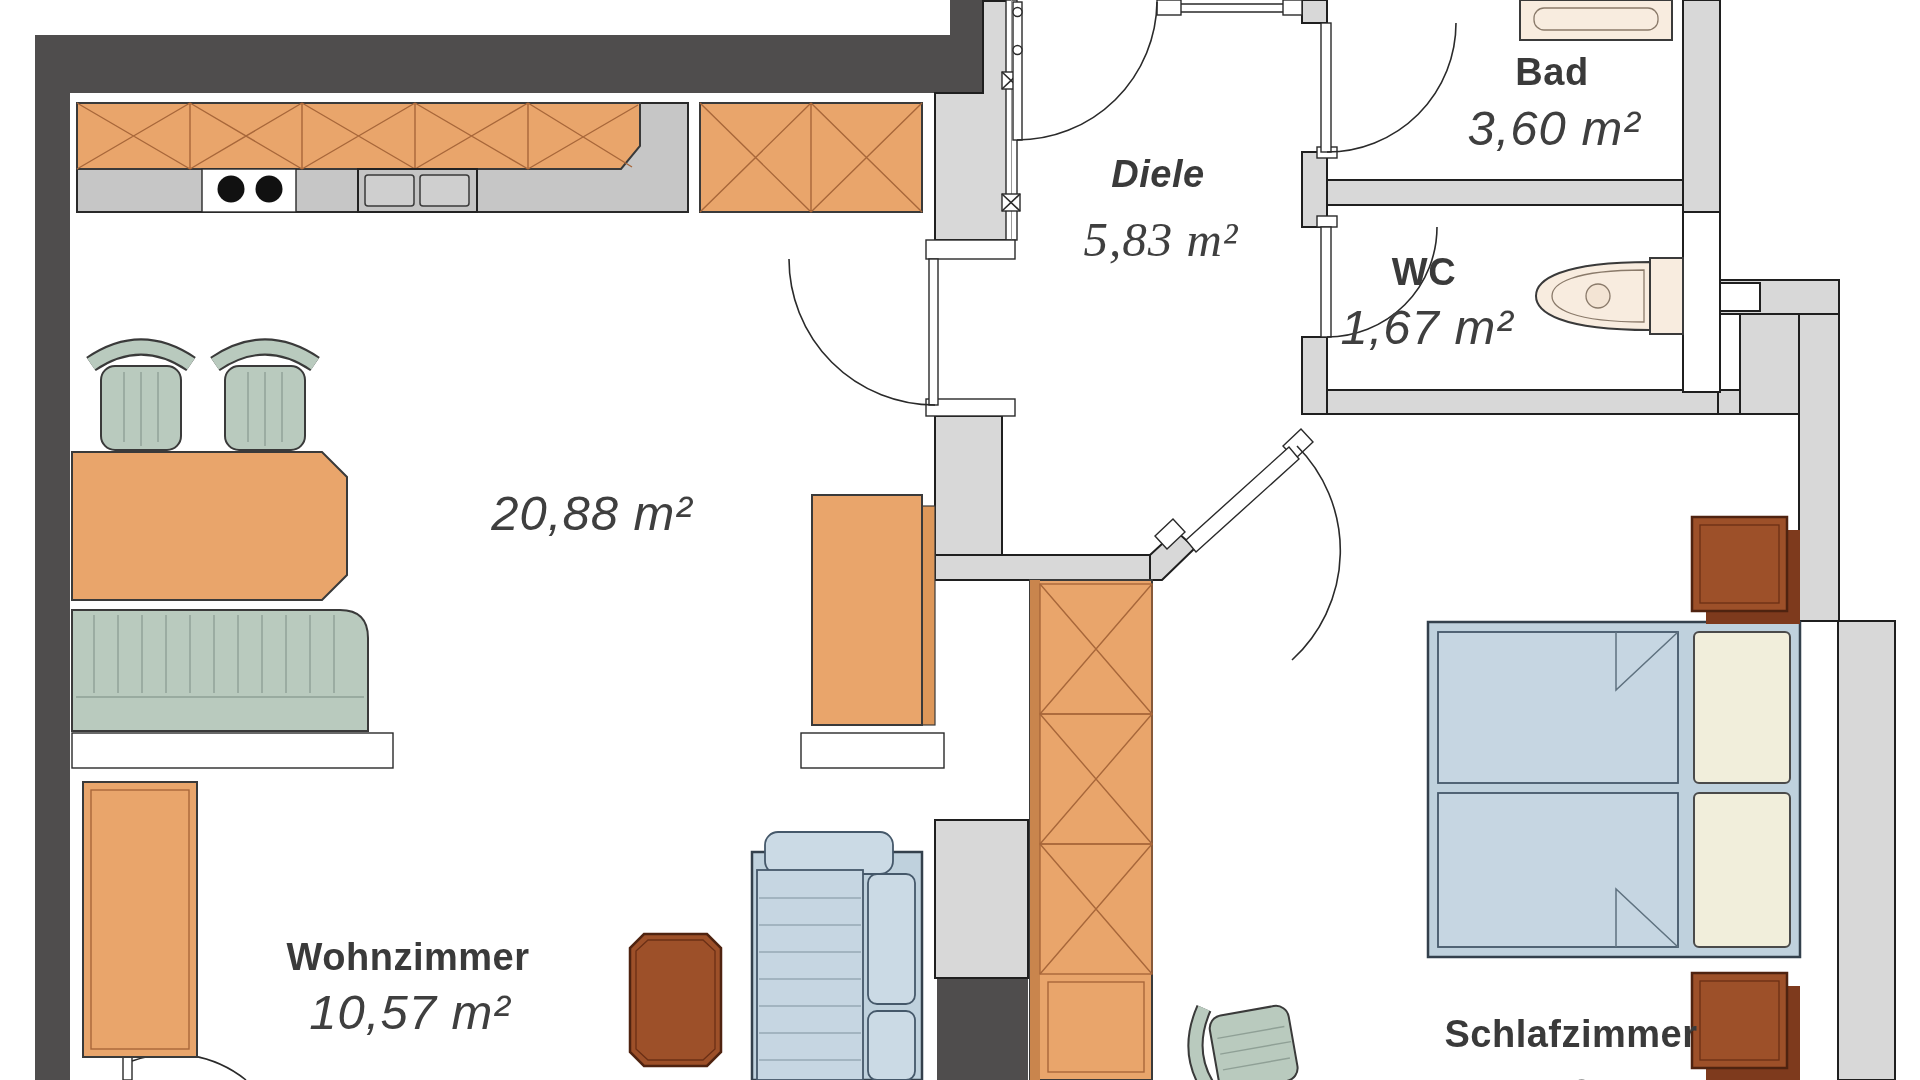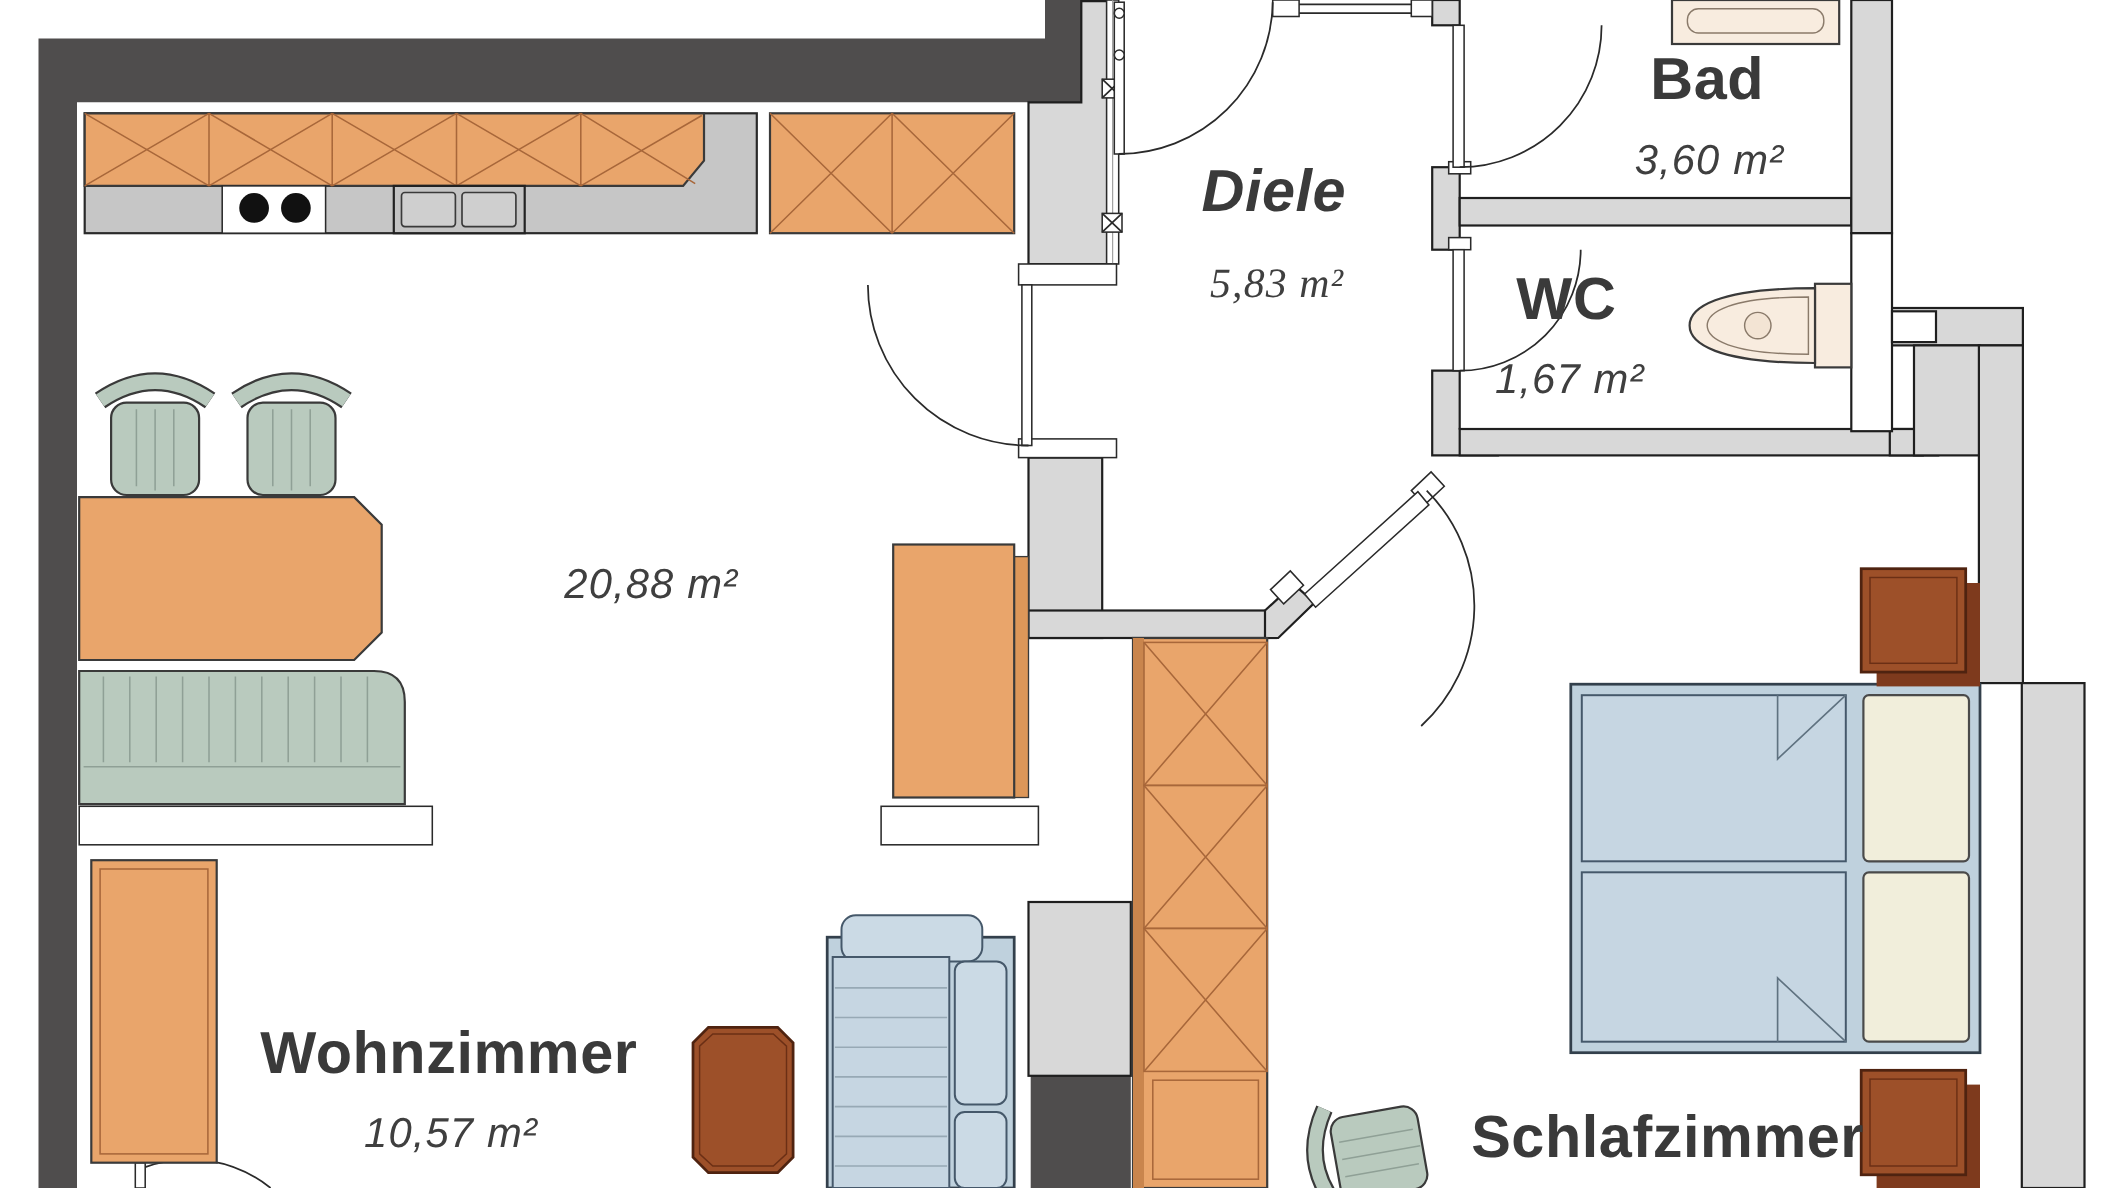--- a/index.html
+++ b/index.html
@@ -25,22 +25,22 @@
   .fix{fill:#F8ECDF;stroke:#3A3A3A;stroke-width:2;}
   .fixln{stroke:#8A7A6A;stroke-width:1.3;fill:none;}
   .rust{fill:#9D5029;stroke:#4F2310;stroke-width:2.5;}
   .rustln{stroke:#6B2F15;stroke-width:1.3;fill:none;}
   .rustsh{fill:#7E3A1D;}
   .door{fill:none;stroke:#2A2A2A;stroke-width:1.6;}
   .dark{fill:#111111;}
 
   .room-label{position:absolute;transform:translate(-50%,-50%);white-space:nowrap;
               color:#3A3A3A;text-align:center;}
-  .room-name{font-weight:700;font-size:54px;letter-spacing:0.5px;}
-  .room-area{font-style:italic;font-weight:400;font-size:38px;color:#3F3F3F;letter-spacing:1px;margin-top:19px;}
+  .room-name{font-weight:700;font-size:38px;letter-spacing:0.5px;}
+  .room-area{font-style:italic;font-weight:400;font-size:49px;color:#3F3F3F;letter-spacing:1px;}
 </style>
 </head>
 <body>
 
 <div class="canvas">
 
 <svg width="1920" height="1080" viewBox="0 0 1920 1080">
 
   <g>
     <path class="wall-d" d="M35,35 H950 V0 H983 V93 H70 V1080 H35 Z"></path>
@@ -264,16 +264,16 @@
 
 <div class="room-label room-name" style="left:1552px;top:72px;">Bad</div>
 <div class="room-label room-area" style="left:1554px;top:128px;">3,60 m²</div>
 
 <div class="room-label room-name" style="left:1424px;top:272px;">WC</div>
 <div class="room-label room-area" style="left:1427px;top:327px;">1,67 m²</div>
 
 <div class="room-label room-name" style="left:408px;top:957px;">Wohnzimmer</div>
 <div class="room-label room-area" style="left:410px;top:1012px;">10,57 m²</div>
 
-<div class="room-label room-name" style="left:1516px;top:1034px;">Schlafzimmer</div>
+<div class="room-label room-name" style="left:1571px;top:1034px;">Schlafzimmer</div>
 <div class="room-label room-area" style="left:1487px;top:1096px;">15,77 m²</div>
 
 </div>
 
 </body></html>

